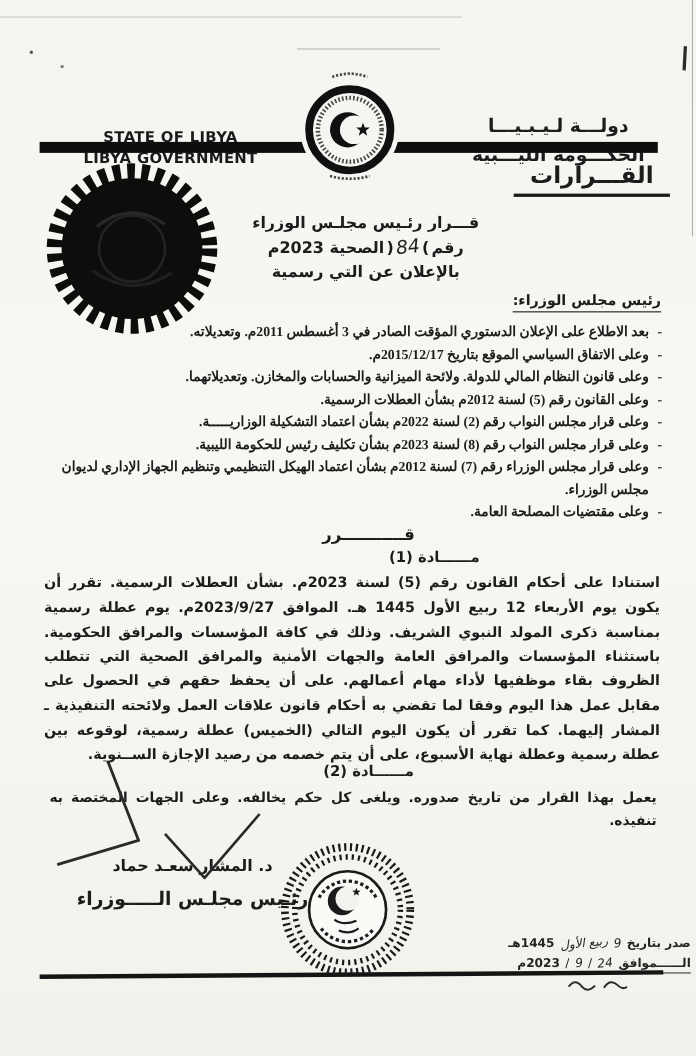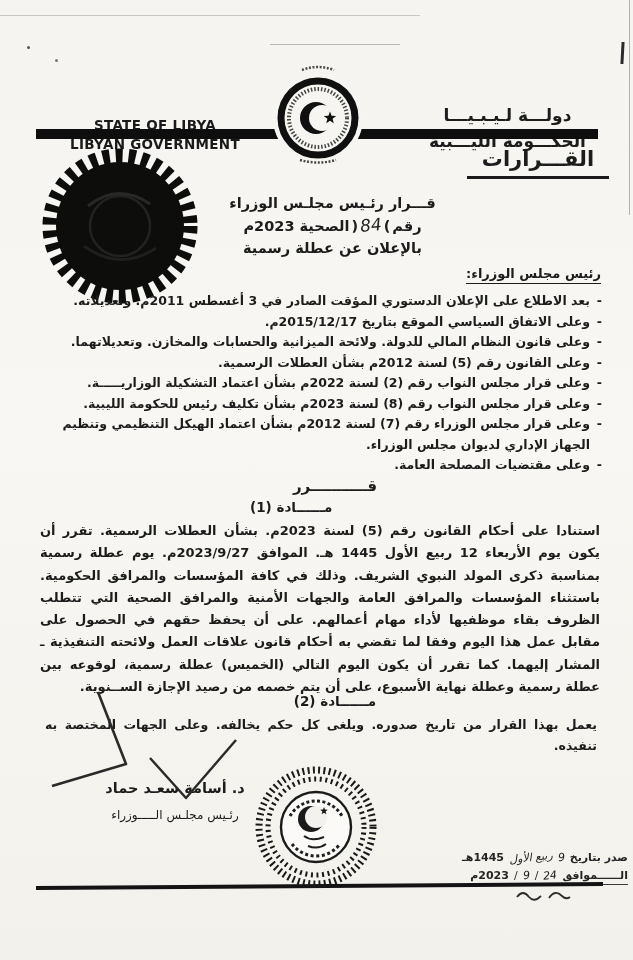--- a/index.html
+++ b/index.html
@@ -25,37 +25,37 @@
   .title-num-row { display:flex; justify-content:center; align-items:baseline; gap:2px; direction:rtl; }
   .hand { font-style:italic; font-weight:normal; display:inline-block;
     transform:rotate(-6deg); color:#222; }
   .hand-lg { font-size:17px; }
 
   #pm-label { right:32px; top:266px; font-weight:bold; font-size:13px; direction:rtl;
     border-bottom:1.5px solid #1c1c1c; padding-bottom:2px; }
 
   #preamble { right:30px; top:291px; width:566px; direction:rtl;
     font-weight:bold; font-size:12.5px; line-height:20.5px; margin:0; padding:0; }
-  #preamble li { list-style:none; position:relative; padding-right:13px; margin:0; }
+  #preamble li { list-style:none; position:relative; padding-right:13px; margin:0;font-family:Liberation Serif, serif; }
   #preamble li::before { content:"-"; position:absolute; right:1px; top:0; }
 
   #decided { left:250px; top:477px; width:170px; text-align:center; direction:rtl;
     font-weight:bold; font-size:15px; letter-spacing:1px; }
-  #a1-head { left:250px; top:499px; width:170px; text-align:left; direction:rtl;
+  #a1-head { left:266px; top:499px; width:170px; text-align:right; direction:rtl;
     font-weight:bold; font-size:13.5px; }
   #a1-body { right:33px; top:520px; width:560px; direction:rtl; text-align:justify;
     font-weight:bold; font-size:13px; line-height:22.3px; }
   #a2-head { left:250px; top:693px; width:170px; text-align:center; direction:rtl;
     font-weight:bold; font-size:13.5px; }
   #a2-body { right:36px; top:714px; width:552px; direction:rtl; text-align:justify;
     font-weight:bold; font-size:12.5px; line-height:21px; }
 
   #sig-block { left:55px; top:780px; width:240px; text-align:center; direction:rtl; }
   #sig-name { font-weight:bold; font-size:14.5px; }
-  #sig-title { font-weight:normal; font-size:12px; margin-top:12px; }
+  #sig-title { font-weight:bold; font-size:17px; margin-top:12px; }
   #scribbles-wrap { left:10px; top:684px; z-index:3; }
   #stamp-wrap { left:250px; top:762px; z-index:2; }
 
   #issue-block { right:5px; top:851px; width:188px; direction:rtl;
     font-weight:bold; font-size:11px; color:#242424; }
   .issue-row { display:flex; direction:rtl; align-items:baseline; gap:5px; }
   .issue-row2 { margin-top:5px; border-bottom:1.5px solid #3a3a3a; padding-bottom:2px; width:160px; }
   .sep { font-weight:normal; }
   #issue-scribble-wrap { margin:2px 55px 0 0; }
 
@@ -77,21 +77,21 @@
 
   <div class="abs artifact" id="art-crease"></div>
   <div class="abs" id="art-squiggle"></div>
   <div class="abs" id="art-tick"></div>
   <div class="abs" id="art-edge"></div>
   <div class="abs" id="art-dot1"></div>
   <div class="abs" id="art-dot2"></div>
 
   <div class="abs" id="eng-header">
     <div>STATE OF LIBYA</div>
-    <div>LIBYAN GOVERNMENT</div>
+    <div>LIBYA GOVERNMENT</div>
   </div>
 
   <div class="abs" id="ar-header">
     <div>دولـــة لـيـبـيـــا</div>
     <div>الحكـــومة الليـــبية</div>
   </div>
 
   <div class="abs" id="header-bar"></div>
 
   <div class="abs" id="emblem-wrap">
@@ -121,21 +121,21 @@
 
   <div class="abs" id="doc-title">
     <div>قـــرار رئـيس مجلـس الوزراء</div>
     <div class="title-num-row">
       <span>رقم</span>
       <span dir="ltr">(</span>
       <span class="hand hand-lg">84</span>
       <span dir="ltr">)</span>
       <span>الصحية 2023م</span>
     </div>
-    <div>بالإعلان عن عطلة رسمية</div>
+    <div>بالإعلان عن التي رسمية</div>
   </div>
 
   <div class="abs" id="pm-label">رئيس مجلس الوزراء:</div>
 
   <ul class="abs" id="preamble">
     <li>بعد الاطلاع على الإعلان الدستوري المؤقت الصادر في 3 أغسطس 2011م. وتعديلاته.</li>
     <li>وعلى الاتفاق السياسي الموقع بتاريخ 2015/12/17م.</li>
     <li>وعلى قانون النظام المالي للدولة. ولائحة الميزانية والحسابات والمخازن. وتعديلاتهما.</li>
     <li>وعلى القانون رقم (5) لسنة 2012م بشأن العطلات الرسمية.</li>
     <li>وعلى قرار مجلس النواب رقم (2) لسنة 2022م بشأن اعتماد التشكيلة الوزاريـــــة.</li>
@@ -146,21 +146,21 @@
 
   <div class="abs" id="decided">قـــــــــــرر</div>
 
   <div class="abs" id="a1-head">مــــــادة (1)</div>
   <div class="abs" id="a1-body">استنادا على أحكام القانون رقم (5) لسنة 2023م. بشأن العطلات الرسمية. تقرر أن يكون يوم الأربعاء 12 ربيع الأول 1445 هـ. الموافق 2023/9/27م. يوم عطلة رسمية بمناسبة ذكرى المولد النبوي الشريف. وذلك في كافة المؤسسات والمرافق الحكومية. باستثناء المؤسسات والمرافق العامة والجهات الأمنية والمرافق الصحية التي تتطلب الظروف بقاء موظفيها لأداء مهام أعمالهم. على أن يحفظ حقهم في الحصول على مقابل عمل هذا اليوم وفقا لما تقضي به أحكام قانون علاقات العمل ولائحته التنفيذية ـ المشار إليهما. كما تقرر أن يكون اليوم التالي (الخميس) عطلة رسمية، لوقوعه بين عطلة رسمية وعطلة نهاية الأسبوع، على أن يتم خصمه من رصيد الإجازة الســنوية.</div>
 
   <div class="abs" id="a2-head">مــــــادة (2)</div>
   <div class="abs" id="a2-body">يعمل بهذا القرار من تاريخ صدوره. ويلغى كل حكم يخالفه. وعلى الجهات المختصة به تنفيذه.</div>
 
   <div class="abs" id="sig-block">
-    <div id="sig-name">د. أسامة سعـد حماد</div>
+    <div id="sig-name">د. المشار سعـد حماد</div>
     <div id="sig-title">رئـيس مجلـس الـــــوزراء</div>
   </div>
 
   <div class="abs" id="scribbles-wrap">
     <svg width="300" height="120" viewBox="0 0 300 120">
       <path d="M88 8 L116 80 L42 102" stroke="#2a2a2a" stroke-width="2.6" fill="none" stroke-linejoin="round"></path>
       <path d="M140 74 L176 114 L226 56" stroke="#2a2a2a" stroke-width="2.4" fill="none" stroke-linejoin="round"></path>
     </svg>
   </div>
 

